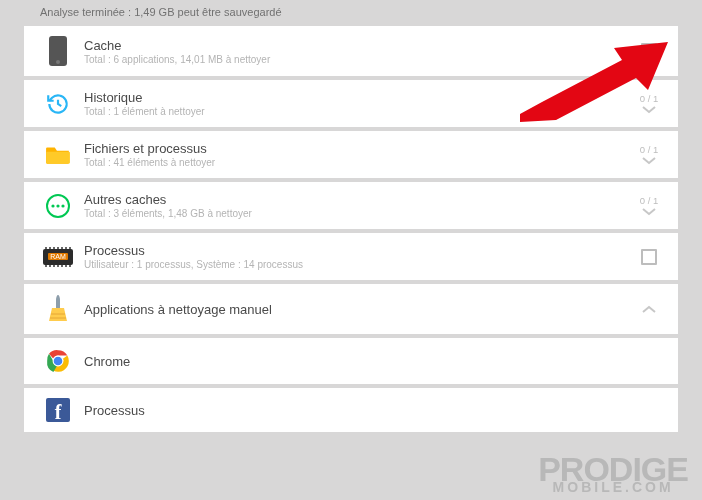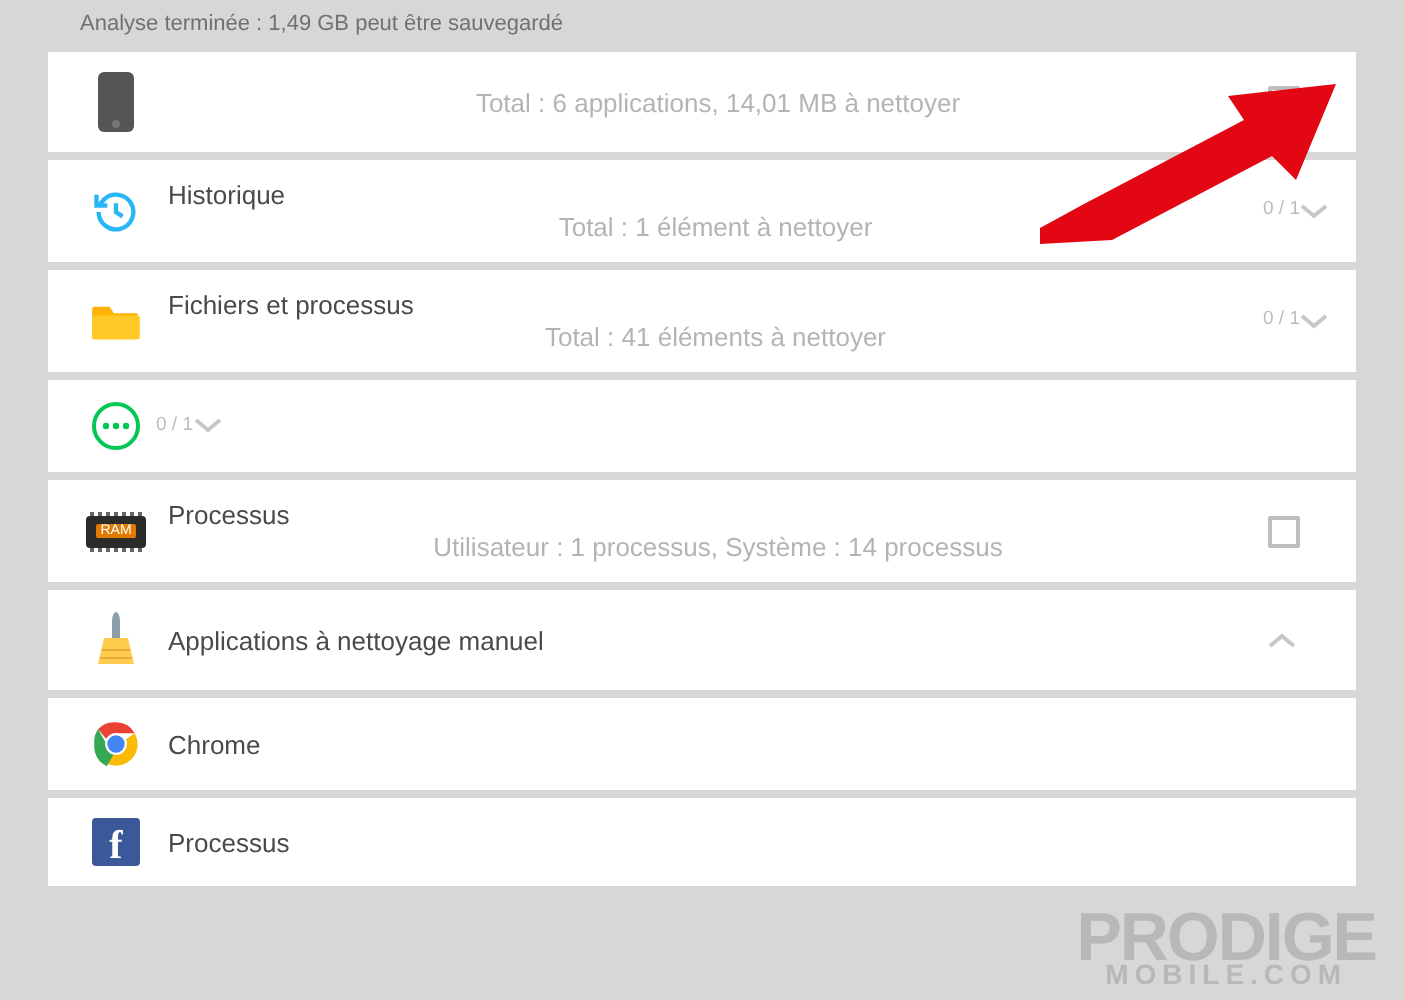--- a/index.html
+++ b/index.html
@@ -31,24 +31,24 @@
   }
   .icon-wrap {
     width: 40px;
     display: flex;
     justify-content: center;
     align-items: center;
     flex: 0 0 40px;
   }
   .text-wrap { flex: 1 1 auto; padding-left: 6px; }
   .title { font-size: 13px; color: #4a4a4a; font-weight: 400; }
-  .sub { font-size: 13px; color: #b4b4b4; margin-top: 1px; text-align: center; }
+  .sub { font-size: 10px; color: #b4b4b4; margin-top: 1px; }
   .right-wrap {
     display: flex;
-    flex-direction: row;
+    flex-direction: column;
     align-items: center;
     min-width: 30px;
     color: #bdbdbd;
   }
   .counter { font-size: 9.5px; color: #bdbdbd; margin-bottom: 2px; }
   .chevron svg, .checkbox svg { display: block; }
   .checkbox {
     width: 16px; height: 16px;
     border: 2px solid #bdbdbd;
     border-radius: 1px;
@@ -109,20 +109,21 @@
   <span>Analyse terminée : 1,49 GB peut être sauvegardé</span>
 </div>
 
 <div class="list">
 
   <div class="card">
     <div class="icon-wrap">
       <div class="phone-icon"></div>
     </div>
     <div class="text-wrap">
+      <div class="title">Cache</div>
       <div class="sub">Total : 6 applications, 14,01 MB à nettoyer</div>
     </div>
     <div class="right-wrap">
       <div class="checkbox"></div>
     </div>
   </div>
 
   <div class="card">
     <div class="icon-wrap">
       <svg class="history-icon" viewBox="0 0 24 24">
@@ -167,20 +168,24 @@
   </div>
 
   <div class="card">
     <div class="icon-wrap">
       <svg width="26" height="26" viewBox="0 0 26 26">
           <circle cx="13" cy="13" r="11" fill="none" stroke="#00c853" stroke-width="2"></circle>
           <circle cx="8" cy="13" r="1.6" fill="#00c853"></circle>
           <circle cx="13" cy="13" r="1.6" fill="#00c853"></circle>
           <circle cx="18" cy="13" r="1.6" fill="#00c853"></circle>
         </svg>
+    </div>
+    <div class="text-wrap">
+      <div class="title">Autres caches</div>
+      <div class="sub">Total : 3 éléments, 1,48 GB à nettoyer</div>
     </div>
     <div class="right-wrap">
       <div class="counter">0 / 1</div>
       <div class="chevron">
         <svg width="14" height="8" viewBox="0 0 14 8">
             <path d="M1 1l6 5 6-5" fill="none" stroke="#c7c7c7" stroke-width="2"></path>
           </svg>
       </div>
     </div>
   </div>

